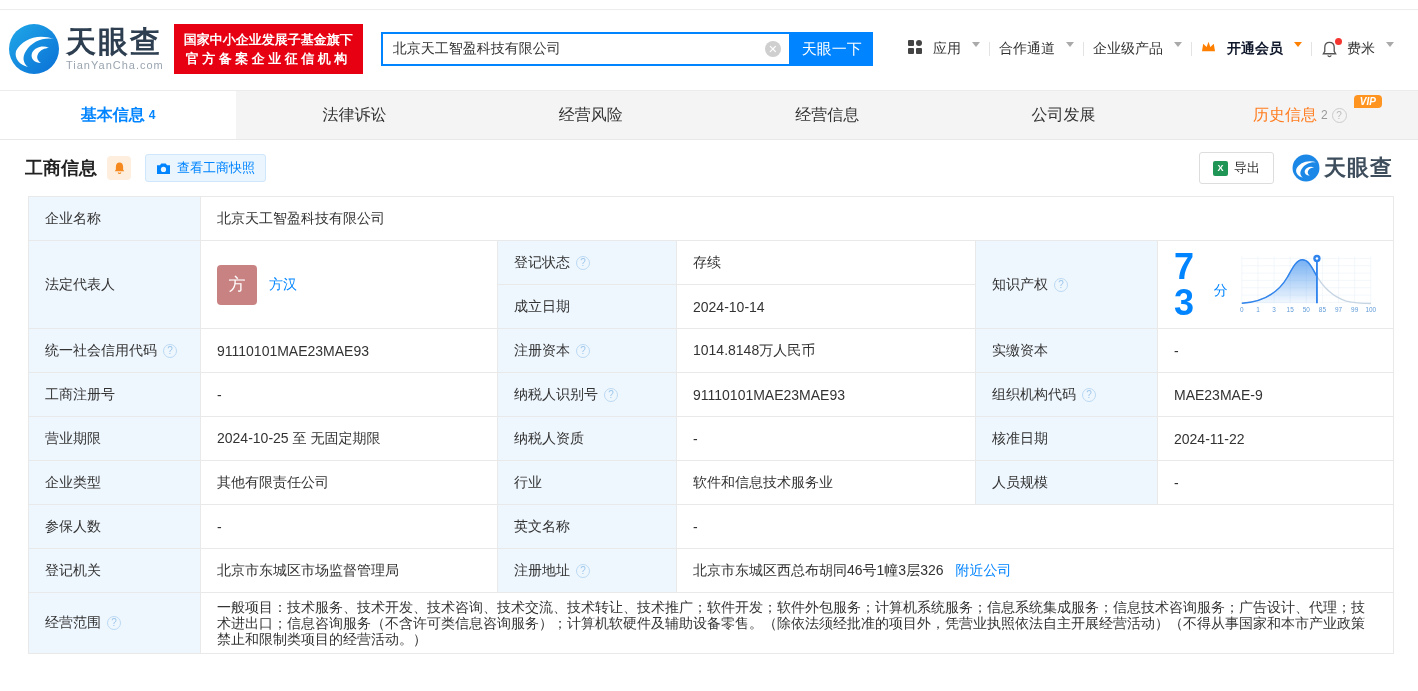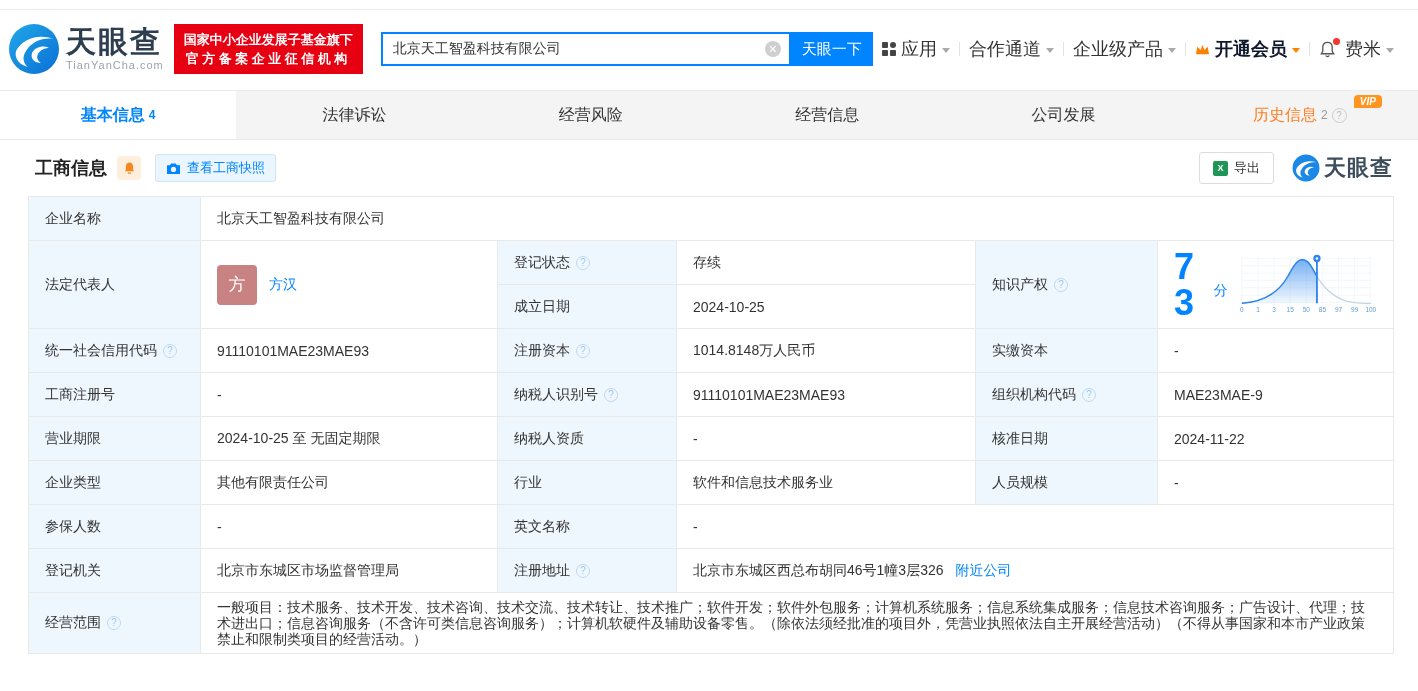--- a/index.html
+++ b/index.html
@@ -26,21 +26,21 @@
   .search-row { display:flex; }
   .search-box { display:flex; align-items:center; flex:1; border:2px solid #0084ff; height:34px; background:#fff; }
   .search-box input { flex:1; border:none; outline:none; font-size:14px; color:#333; padding:0 10px;
     font-family:inherit; }
   .clear-icon { width:16px; height:16px; border-radius:50%; background:#cfcfcf; color:#fff; font-size:11px;
     line-height:16px; text-align:center; margin-right:8px; cursor:pointer; }
   .search-btn { width:82px; height:34px; background:#0084ff; color:#fff; border:none; font-size:15px;
     cursor:pointer; font-family:inherit; }
 
   .top-menu { display:flex; align-items:center; margin-left:auto; gap:9px; white-space:nowrap; }
-  .menu-item { display:flex; align-items:center; gap:5px; font-size:18px; color:#333; cursor:pointer; }
+  .menu-item { display:flex; align-items:flex-start; gap:11px; font-size:14px; color:#333; cursor:pointer; }
   .menu-item.vip { color:#0f172a; font-weight:bold; }
   .caret { width:0; height:0; border-left:4px solid transparent; border-right:4px solid transparent;
     border-top:5px solid #aaa; margin-top:2px; }
   .mdiv { width:1px; height:14px; background:#e3e3e3; }
   .bell-wrap { position:relative; cursor:pointer; display:flex; }
   .red-dot { position:absolute; top:-3px; right:-4px; width:7px; height:7px; border-radius:50%; background:#f43530; }
 
   
   .nav { display:flex; background:#f4f4f4; border-top:1px solid #ececec; border-bottom:1px solid #e8e8e8; height:50px; }
   .nav-tab { flex:1; display:flex; align-items:center; justify-content:center; font-size:16px; color:#333;
@@ -48,21 +48,21 @@
   .nav-tab.active { background:#fff; color:#0084ff; font-weight:bold; }
   .nav-tab.active .cnt { color:#0084ff; }
   .nav-tab.history { color:#ff7d20; }
   .cnt { font-size:12px; color:#999; }
   .vip-badge { position:absolute; top:4px; right:36px; background:#ff9421; color:#fff; font-size:10px;
     font-style:italic; font-weight:bold; padding:1px 6px; border-radius:4px 4px 4px 0; }
   .qmark { width:15px; height:15px; border:1px solid #ccc; border-radius:50%; color:#bbb; font-size:10px;
     line-height:13px; text-align:center; }
 
   
-  .sec-head { display:flex; align-items:center; padding:12px 25px 10px 35px; }
+  .sec-head { display:flex; align-items:center; padding:12px 25px 10px 25px; }
   .sec-title { font-size:18px; font-weight:bold; color:#222; }
   .alert-bell { width:24px; height:24px; background:#fdeede; border-radius:4px; display:flex; align-items:center;
     justify-content:center; margin-left:10px; cursor:pointer; }
   .snap-btn { display:flex; align-items:center; gap:6px; margin-left:14px; background:#eaf5fe;
     border:1px solid #cfe6fb; color:#0084ff; font-size:13px; padding:4px 10px; border-radius:3px; cursor:pointer; }
   .sec-right { margin-left:auto; display:flex; align-items:center; gap:18px; }
   .export-btn { display:flex; align-items:center; gap:6px; border:1px solid #ddd; background:#fff;
     font-size:13px; color:#333; padding:6px 13px; border-radius:3px; cursor:pointer; }
   .excel-ic { width:15px; height:15px; background:#1f9655; border-radius:2px; color:#fff; font-size:9px;
     font-weight:bold; text-align:center; line-height:15px; }
@@ -296,21 +296,21 @@
             <text x="107.6" y="64">97</text>
                 <text x="125.2" y="64">99</text>
                 <text x="142.8" y="64">100</text>
           </g>
         </svg>
       </div>
     </td>
   </tr>
   <tr>
     <td class="lbl">成立日期</td>
-    <td>2024-10-25</td>
+    <td>2024-10-14</td>
   </tr>
   <tr>
     <td class="lbl">
       <div class="lbl-in">
             <span>统一社会信用代码</span>
         <span class="help">?</span>
           </div>
     </td>
     <td>91110101MAE23MAE93</td>
     <td class="lbl">

